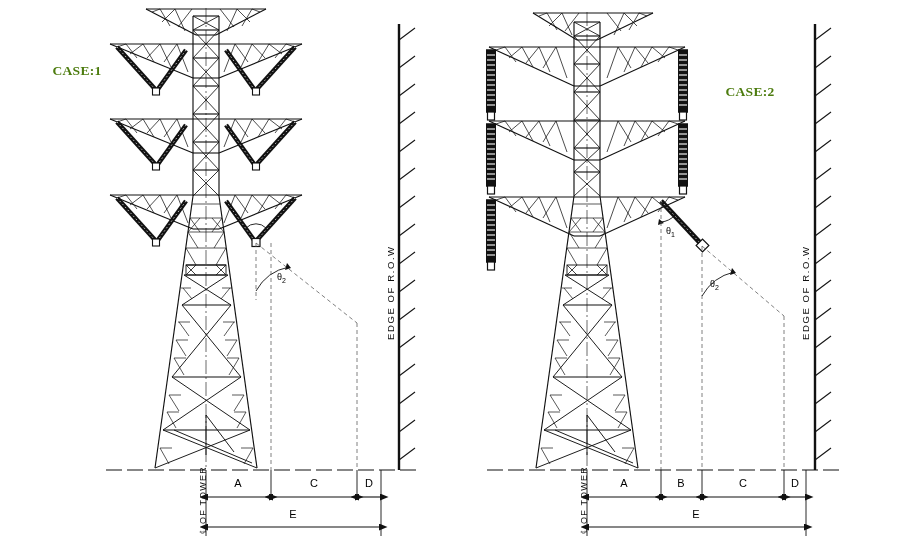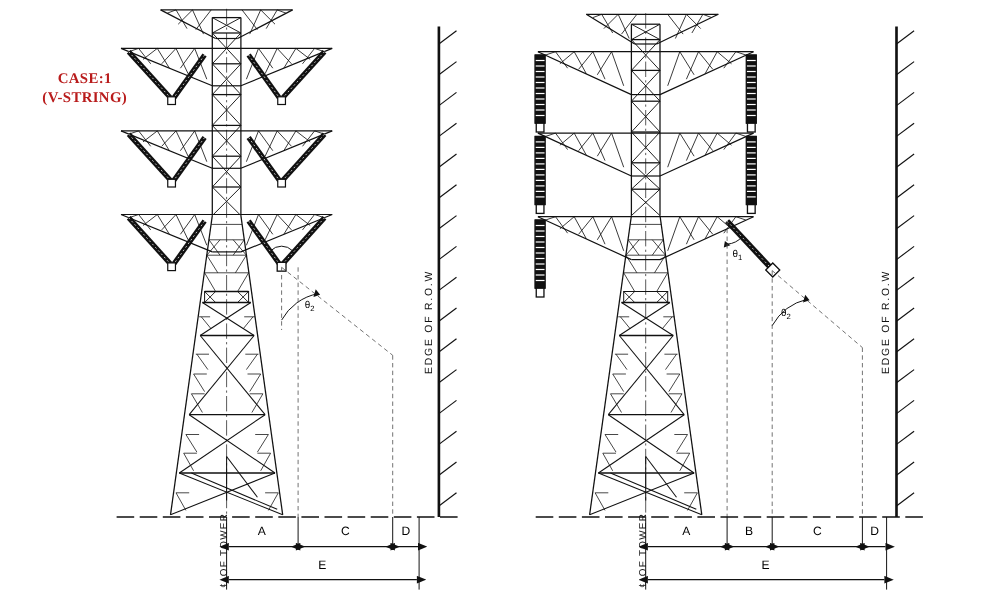--- a/index.html
+++ b/index.html
@@ -9,21 +9,21 @@
     font-family:"Liberation Sans", sans-serif;
     overflow:hidden;
     position:relative;
   }
   #sheet{position:absolute;left:0;top:0;width:899px;height:543px;}
   .case-label{
     position:absolute;
     font-family:"Liberation Serif", serif;
     font-weight:bold;
     font-size:13.5px;
-    color:#b91c1c;
+    color:#4d7c0f;
     text-align:center;
     line-height:1.35;
     white-space:nowrap;
     letter-spacing:.3px;
   }
   #case1-label{left:18px;top:62px;width:118px;}
   #case2-label{left:690px;top:83px;width:120px;}
   .row-label{
     position:absolute;
     font-family:"Liberation Sans", sans-serif;
@@ -681,24 +681,24 @@
       <line x1="786" y1="497" x2="805" y2="497" marker-start="url(#arrL)" marker-end="url(#arrR)"></line>
       <line x1="589" y1="527" x2="804" y2="527" marker-start="url(#arrL)" marker-end="url(#arrR)"></line>
     </g>
   </g>
 
   </g>
 </svg>
 
 <div class="case-label" id="case1-label">
   <div>CASE:1</div>
-  <div>(V-STRING)</div>
 </div>
 
 <div class="case-label" id="case2-label">
+  <div>CASE:2</div>
 </div>
 
 <div class="row-label" id="row-label-1">EDGE OF R.O.W</div>
 <div class="row-label" id="row-label-2">EDGE OF R.O.W</div>
 
 <div class="cl-label" id="cl-label-1">℄ OF TOWER</div>
 <div class="cl-label" id="cl-label-2">℄ OF TOWER</div>
 
 <div class="dim-text" style="left:238px;top:477px;">A</div>
 <div class="dim-text" style="left:314px;top:477px;">C</div>

